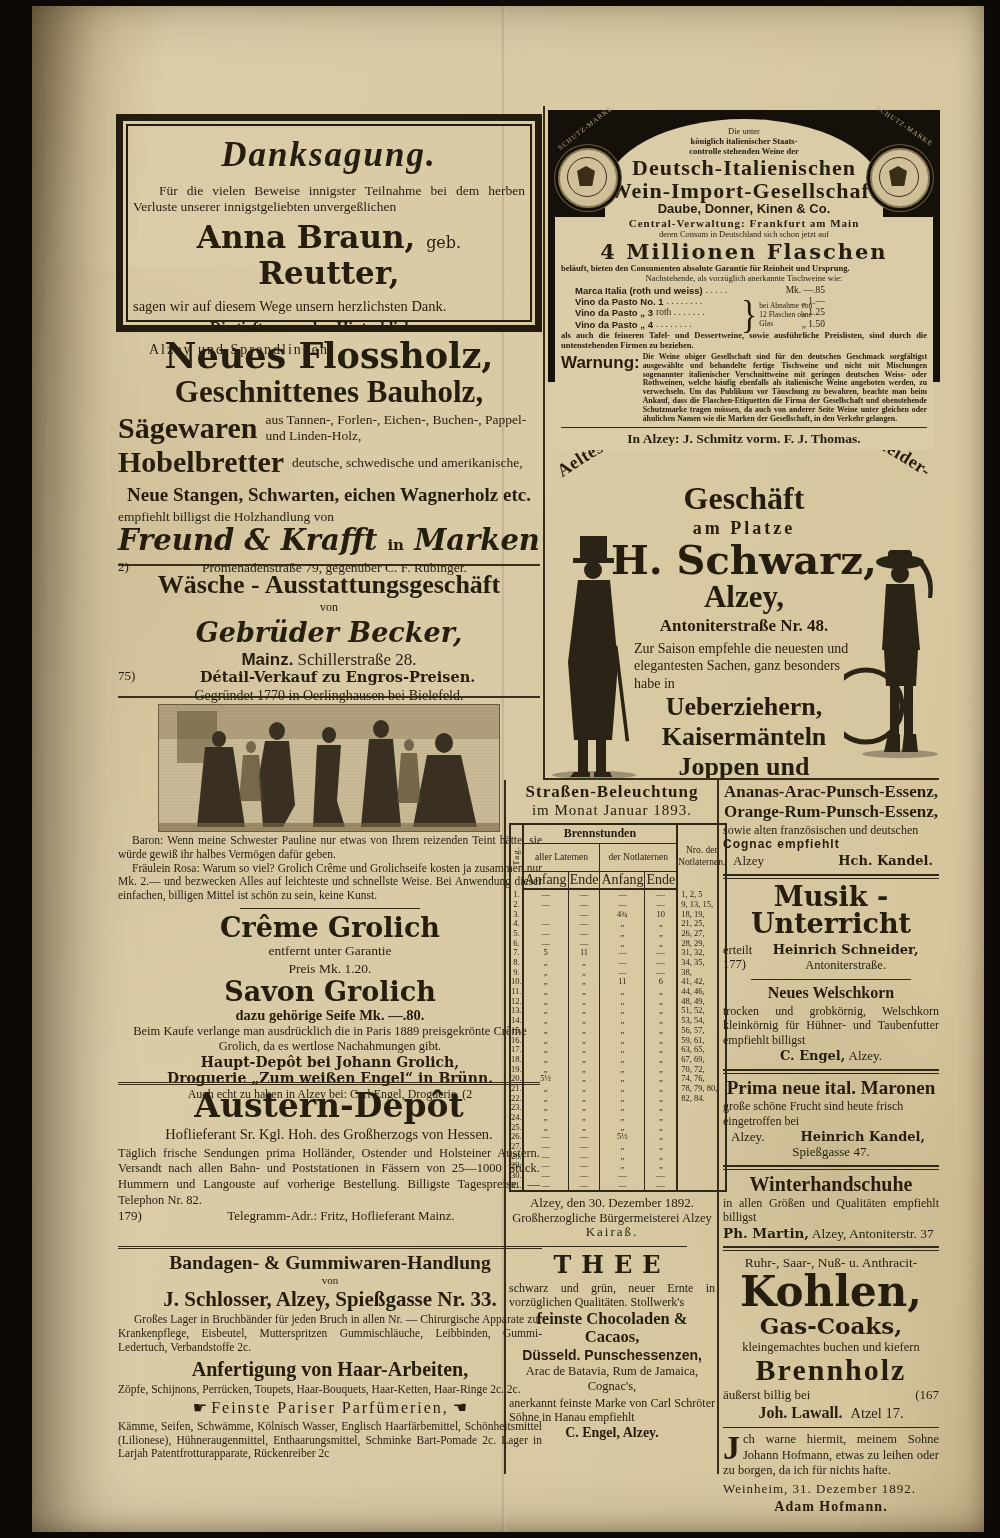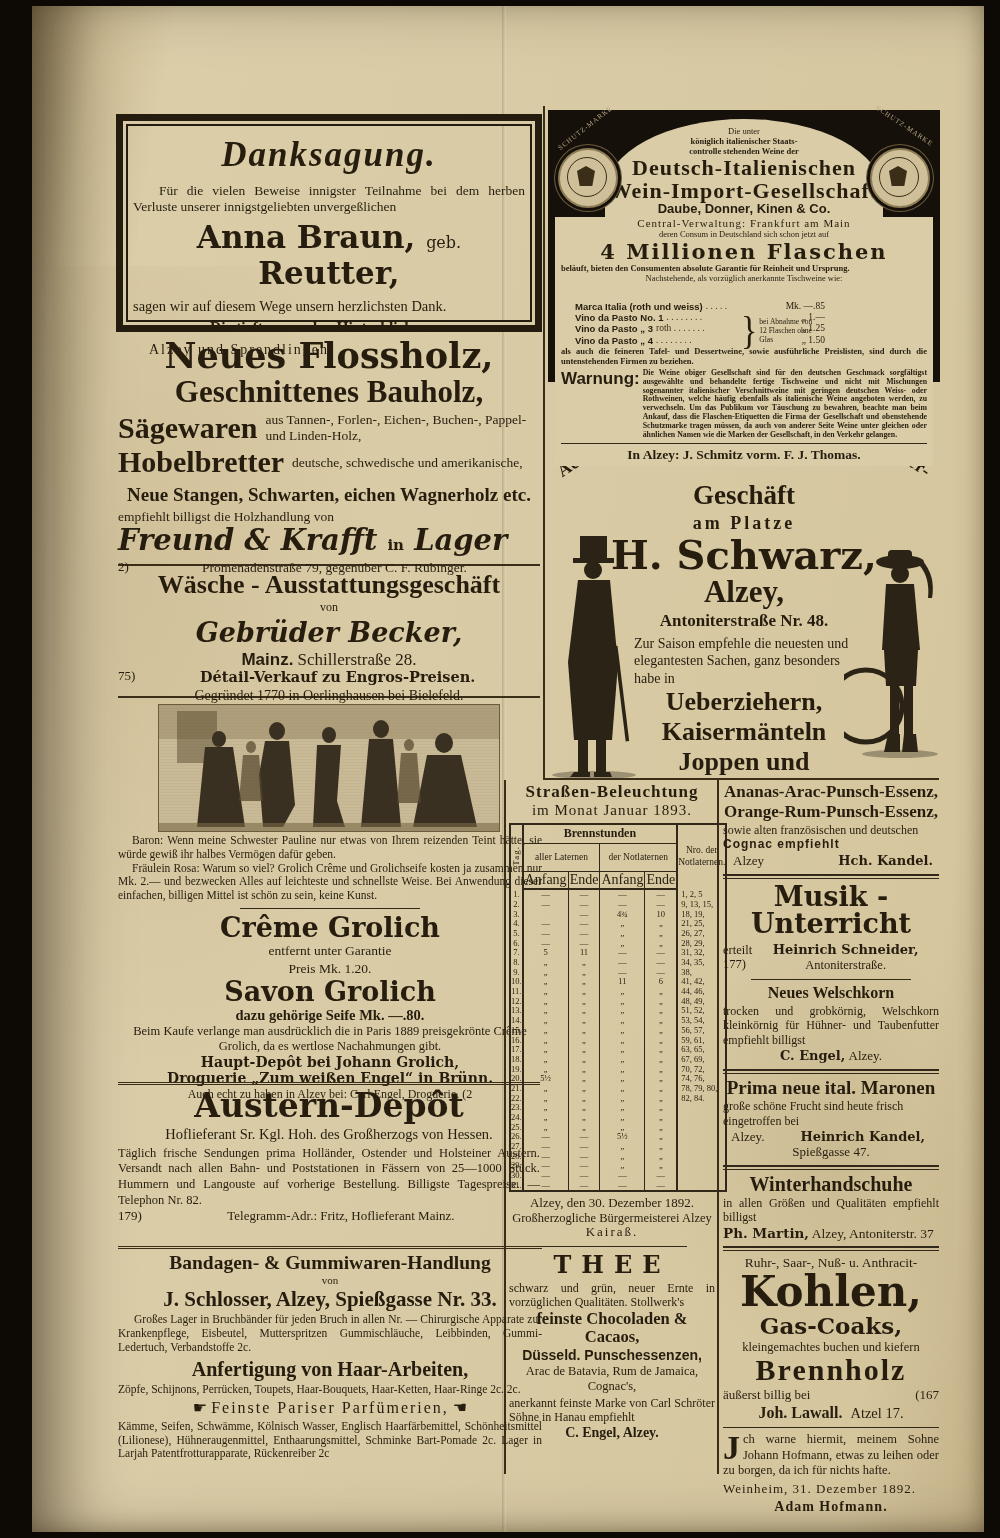--- a/index.html
+++ b/index.html
@@ -64,40 +64,40 @@
   .bd-h{font-size:20px;font-weight:bold;text-align:center;margin-top:3px}
   .bd-p{font-size:16px;text-align:center;margin-top:3px}
   
   .wein{background:#16100a;box-sizing:border-box;padding:5px}
   .wn-corner{position:absolute;font-size:7px;color:#b4a482;letter-spacing:1px;white-space:nowrap}
   .wn-arch{position:relative;margin:4px 52px 0;background:#d9cca7;border-radius:50% 50% 0 0/74px 74px 0 0;padding-top:8px;z-index:2}
   .wn-body{position:relative;background:#d9cca7;margin:0 2px;padding:0 6px 2px;z-index:1}
   .wn-pre{font-size:8.5px;text-align:center;line-height:1.15}
   .wn-t1{font-size:22px;font-weight:bold;text-align:center;line-height:1.05;letter-spacing:1px}
   .wn-firm{font-size:13px;font-weight:bold;text-align:center;font-family:"Liberation Sans",sans-serif}
-  .wn-cen{font-size:11px;font-weight:normal;text-align:center;letter-spacing:1px}
+  .wn-cen{font-size:11px;font-weight:bold;text-align:center;letter-spacing:1px}
   .wn-con{font-size:8.5px;text-align:center}
   .wn-mil{font-size:21px;font-weight:bold;text-align:center;letter-spacing:2px;font-family:"DejaVu Serif",serif}
   .wn-sm{font-size:8.5px;text-align:justify;line-height:1.15}
   .wn-smc{font-size:8.5px;text-align:center;line-height:1.15}
-  .wprices{position:relative;margin:17px 0 1px 14px;width:250px}
+  .wprices{position:relative;margin:1px 0 1px 14px;width:250px}
   .wrow{display:flex;font-size:9.5px;line-height:1.2}
   .wname{font-weight:bold;font-family:"Liberation Sans",sans-serif;white-space:nowrap}
   .wdots{flex:1;overflow:hidden;white-space:nowrap;color:#3c3categorie015;margin:0 3px;color:#3c3015}
   .wprice{white-space:nowrap}
   .wnote{position:absolute;right:6px;top:10px;width:78px;font-size:7.5px;line-height:1.2;display:flex;align-items:center}
   .wbrace{font-size:34px;font-weight:normal;margin-right:2px;transform:scaleY(1.2)}
   .warn{display:flex;margin-top:2px}
   .warnlbl{font-size:17px;font-weight:bold;font-family:"Liberation Sans",sans-serif;white-space:nowrap;margin-right:3px}
   .wn-foot{border-top:1.5px solid #32281a;margin-top:3px;padding:3px 0 1px;font-size:13.5px;text-align:center;font-weight:bold}
   .seal{position:absolute;width:56px;height:56px;border-radius:50%;background:#cfc09a;border:2px solid #8d7c55;box-shadow:0 0 0 3px #16100a,0 0 0 4px #6b5c3c;z-index:3}
   .seal-inner{position:absolute;left:7px;top:7px;width:38px;height:38px;border-radius:50%;border:1.5px solid #3a2e18}
   .seal-crest{position:absolute;left:17px;top:16px;width:18px;height:20px;background:#3a2e18;clip-path:polygon(50% 0,100% 25%,85% 100%,15% 100%,0 25%)}
   
-  .sw-g{font-size:27px;font-weight:bold;text-align:center;line-height:1}
+  .sw-g{font-size:32px;font-weight:bold;text-align:center;line-height:1}
   .sw-p{font-size:18px;font-weight:bold;text-align:center;letter-spacing:3px;margin-top:4px}
   .sw-n{font-size:40px;font-weight:bold;text-align:center;font-family:"DejaVu Serif",serif;line-height:1.05}
   .sw-c{font-size:31px;font-weight:bold;text-align:center;line-height:1.05}
   .sw-st{font-size:17px;font-weight:bold;text-align:center;margin-top:3px}
   .sw-b{font-size:14px;width:220px;margin:4px auto 0;line-height:1.25}
   .sw-i{font-size:26px;font-weight:bold;text-align:center;line-height:1.15}
   .sw-k{font-size:15px;font-weight:bold;text-align:center;font-family:"DejaVu Serif",serif;margin-top:2px}
   
   .bl-t1{font-size:17px;font-weight:bold;text-align:center;letter-spacing:1px}
   .bl-t2{font-size:15px;text-align:center;letter-spacing:1px}
@@ -181,21 +181,21 @@
     <div class="flrow">
       <span class="flbig">Sägewaren</span>
       <span class="flsm">aus Tannen-, Forlen-, Eichen-, Buchen-, Pappel- und Linden-Holz,</span>
     </div>
     <div class="flrow" style="margin-top:0">
       <span class="flbig">Hobelbretter</span>
       <span class="flsm">deutsche, schwedische und amerikanische,</span>
     </div>
     <div class="fl5">Neue Stangen, Schwarten, eichen Wagnerholz etc.</div>
     <div class="fl6">empfiehlt billigst die Holzhandlung von</div>
-    <div class="flfirm"><span>Freund &amp; Krafft</span> <span class="flin">in</span> <span>Lager</span></div>
+    <div class="flfirm"><span>Freund &amp; Krafft</span> <span class="flin">in</span> <span>Marken</span></div>
     <div class="fladdr"><span style="float:left;font-size:13px">2)</span><span>Promenadenstraße 79, gegenüber C. F. Rübinger.</span></div>
   </div>
 
   <div class="ad" style="left:86px;top:566px;width:422px;height:124px;border-bottom:2px solid #3a2e18">
     <div class="bk-title">Wäsche - Ausstattungsgeschäft</div>
     <div class="bk-von">von</div>
     <div class="bk-firm">Gebrüder Becker,</div>
     <div class="bk-city"><span class="b" style="font-family:'Liberation Sans',sans-serif">Mainz.</span> <span>Schillerstraße 28.</span></div>
     <div class="bk-det"><span style="float:left;font-weight:normal;font-size:13px;font-family:'Liberation Serif',serif">75)</span><span>Détail-Verkauf zu Engros-Preisen.</span></div>
     <div class="bk-found">Gegründet 1770 in Oerlinghausen bei Bielefeld.</div>

